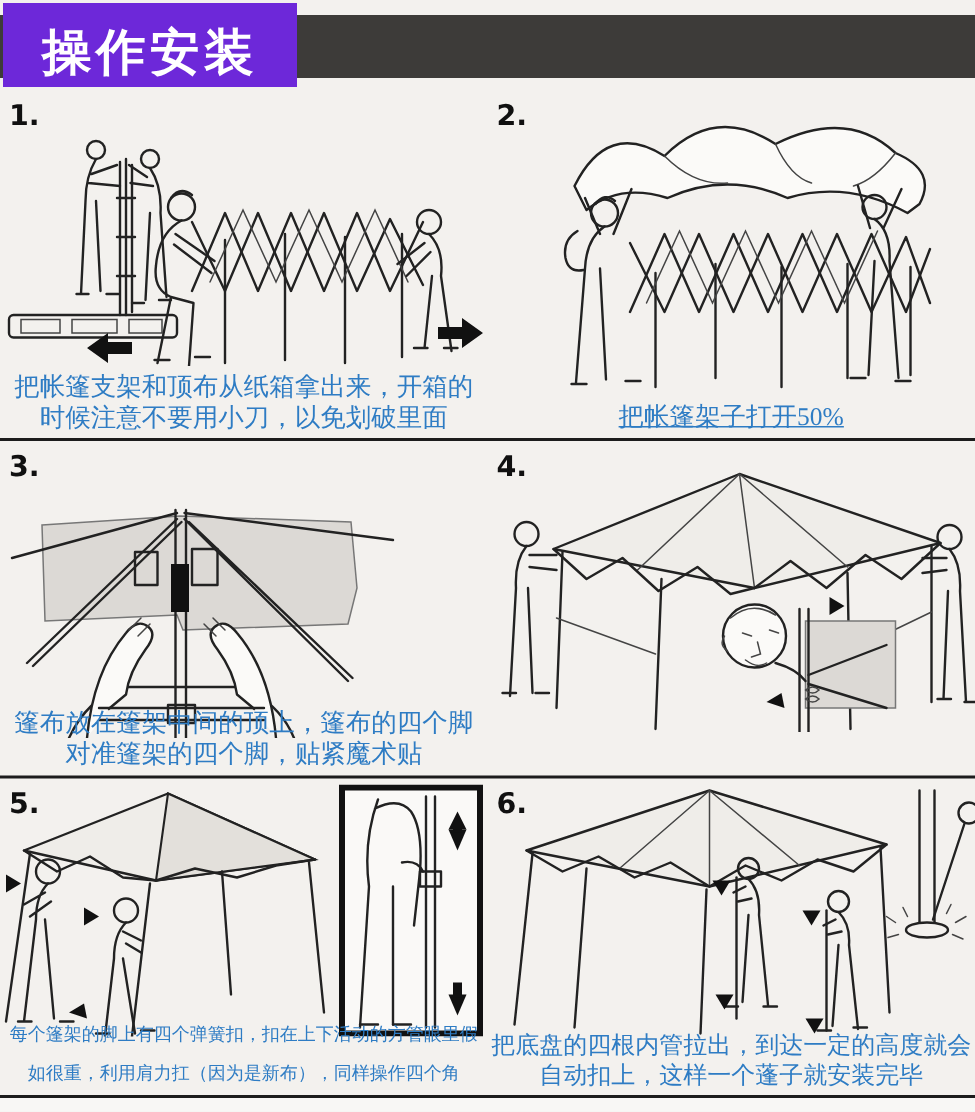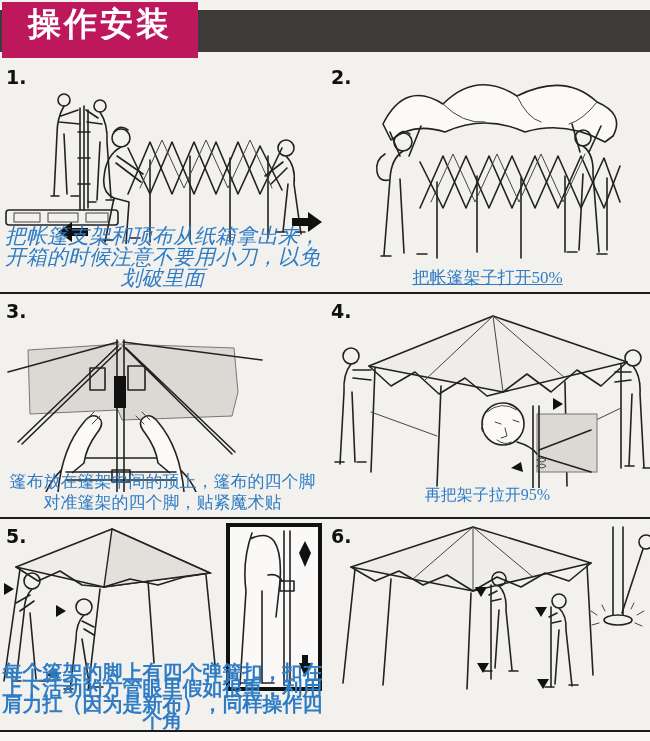--- a/index.html
+++ b/index.html
@@ -4,22 +4,22 @@
 <style>
   html,body{margin:0;padding:0;}
   .page{
     position:relative; width:650px; height:741px; overflow:hidden;
     background:#f3f1ee;
     font-family:"Liberation Serif", serif;
   }
   
   .header-bar{position:absolute; left:0; top:10px; width:650px; height:42px; background:#3d3b39;}
   .header-badge{
-    position:absolute; left:2px; top:2px; width:196px; height:56px; background:#be185d;
-    display:flex; align-items:flex-start; justify-content:center;
+    position:absolute; left:2px; top:2px; width:196px; height:56px; background:#6d28d9;
+    display:flex; align-items:flex-end; justify-content:center;
   }
   .header-title{
     color:#ffffff; font-family:"Liberation Sans", sans-serif;
     font-size:33px; font-weight:bold; letter-spacing:3px;
   }
   
   .cell{position:absolute; width:325px;}
   #cell1{left:0;   top:62px;  height:230px;}
   #cell2{left:325px;top:62px; height:230px;}
   #cell3{left:0;   top:296px; height:221px;}
@@ -31,25 +31,25 @@
   .bottom-strip{position:absolute; left:0; top:732px; width:650px; height:9px; background:#f8f7f5;}
   .step-num{
     position:absolute; left:6px; top:4px; color:#101010;
     font-family:"DejaVu Sans", sans-serif; font-weight:900; font-size:19px;
   }
   .art{position:absolute; left:0; top:0; width:100%;}
   .caption{
     position:absolute; left:0; width:100%; bottom:2px;
     text-align:center; color:#2e7cc4; line-height:21px; padding:0 2px; box-sizing:border-box;
   }
-  #cell1 .caption{font-size:21px; bottom:3px;font-style:italic;}
+  #cell1 .caption{font-size:17px; bottom:3px;}
   #cell2 .caption{font-size:17px; bottom:4px;text-decoration:underline;}
   #cell3 .caption{font-size:17px; bottom:4px;text-align:center;}
   #cell4 .caption{font-size:16px; bottom:12px;}
-  #cell5 .caption{font-size:20px; line-height:16px; bottom:2px;font-weight:bold;}
+  #cell5 .caption{font-size:12px; line-height:26px; bottom:2px;}
   #cell6 .caption{font-size:16px; line-height:20px; bottom:2px;}
   svg{display:block;}
   .ln{fill:none; stroke:#222; stroke-width:1.6; stroke-linecap:round; stroke-linejoin:round;}
   .thin{fill:none; stroke:#444; stroke-width:1; stroke-linecap:round;}
   .solid{fill:#111; stroke:none;}
   .shade{fill:#dcd9d5; stroke:#777; stroke-width:1;}
   .roof{fill:#efede9; stroke:#222; stroke-width:1.6; stroke-linejoin:round;}
   .roof2{fill:#e3e0db; stroke:#222; stroke-width:1.4;}
   .white{fill:#fbfaf8; stroke:#222; stroke-width:1.6; stroke-linejoin:round;}
 </style>
@@ -173,21 +173,20 @@
         <circle class="white" cx="178" cy="122" r="21"></circle>
         <path class="thin" d="M162 110 q14 -12 30 -2 M170 120 l6 2 M188 118 l6 2 M180 126 l2 8 l-6 2 M172 138 q8 6 14 2 M158 122 q-4 6 2 10"></path>
         <path class="ln" d="M192 140 q14 4 20 12"></path>
         <path class="ln" d="M208 104 V186 M214 104 V186"></path>
         <path class="ln" d="M214 148 L266 128 M214 154 L266 170"></path>
         <path class="thin" d="M212 158 q5 -4 9 0 q-4 4 -9 0 M212 164 q5 -4 9 0 q-4 4 -9 0"></path>
         <polygon class="solid" points="238,102 228,96 228,108"></polygon>
         <polygon class="solid" points="196,160 186,166 198,170"></polygon>
       </g>
     </svg>
-    <div class="caption">再把架子拉开95%</div>
   </div>
 
   <div class="divider" id="div2"></div>
 
   <div class="cell" id="cell5">
     <span class="step-num">5.</span>
     <svg class="art" width="325" height="168" viewBox="0 0 325 168" style="top:2px;">
       <g>
         <path class="roof" d="M112 6 L16 44 L104 64 L210 50 Z"></path>
         <path class="roof2" d="M112 6 L210 50 L104 64 Z"></path>
@@ -245,18 +244,19 @@
         <polygon class="solid" points="212,156 224,156 218,166"></polygon>
       </g>
       <g>
         <path class="ln" d="M288 4 V92 M298 4 V92"></path>
         <ellipse class="ln" cx="293" cy="97" rx="14" ry="5" fill="#f3f1ee"></ellipse>
         <path class="ln" d="M318 26 L297 90" stroke-width="3"></path>
         <circle class="ln" cx="321" cy="19" r="7"></circle>
         <path class="thin" d="M272 92 l-6 -4 M274 100 l-7 2 M312 92 l7 -4 M310 100 l7 3 M280 88 l-3 -6 M306 86 l3 -6"></path>
       </g>
     </svg>
+    <div class="caption">把底盘的四根内管拉出，到达一定的高度就会自动扣上，这样一个蓬子就安装完毕</div>
   </div>
 
   <div class="divider" id="div3"></div>
   <div class="bottom-strip"></div>
 
 </div>
 
 </body></html>

